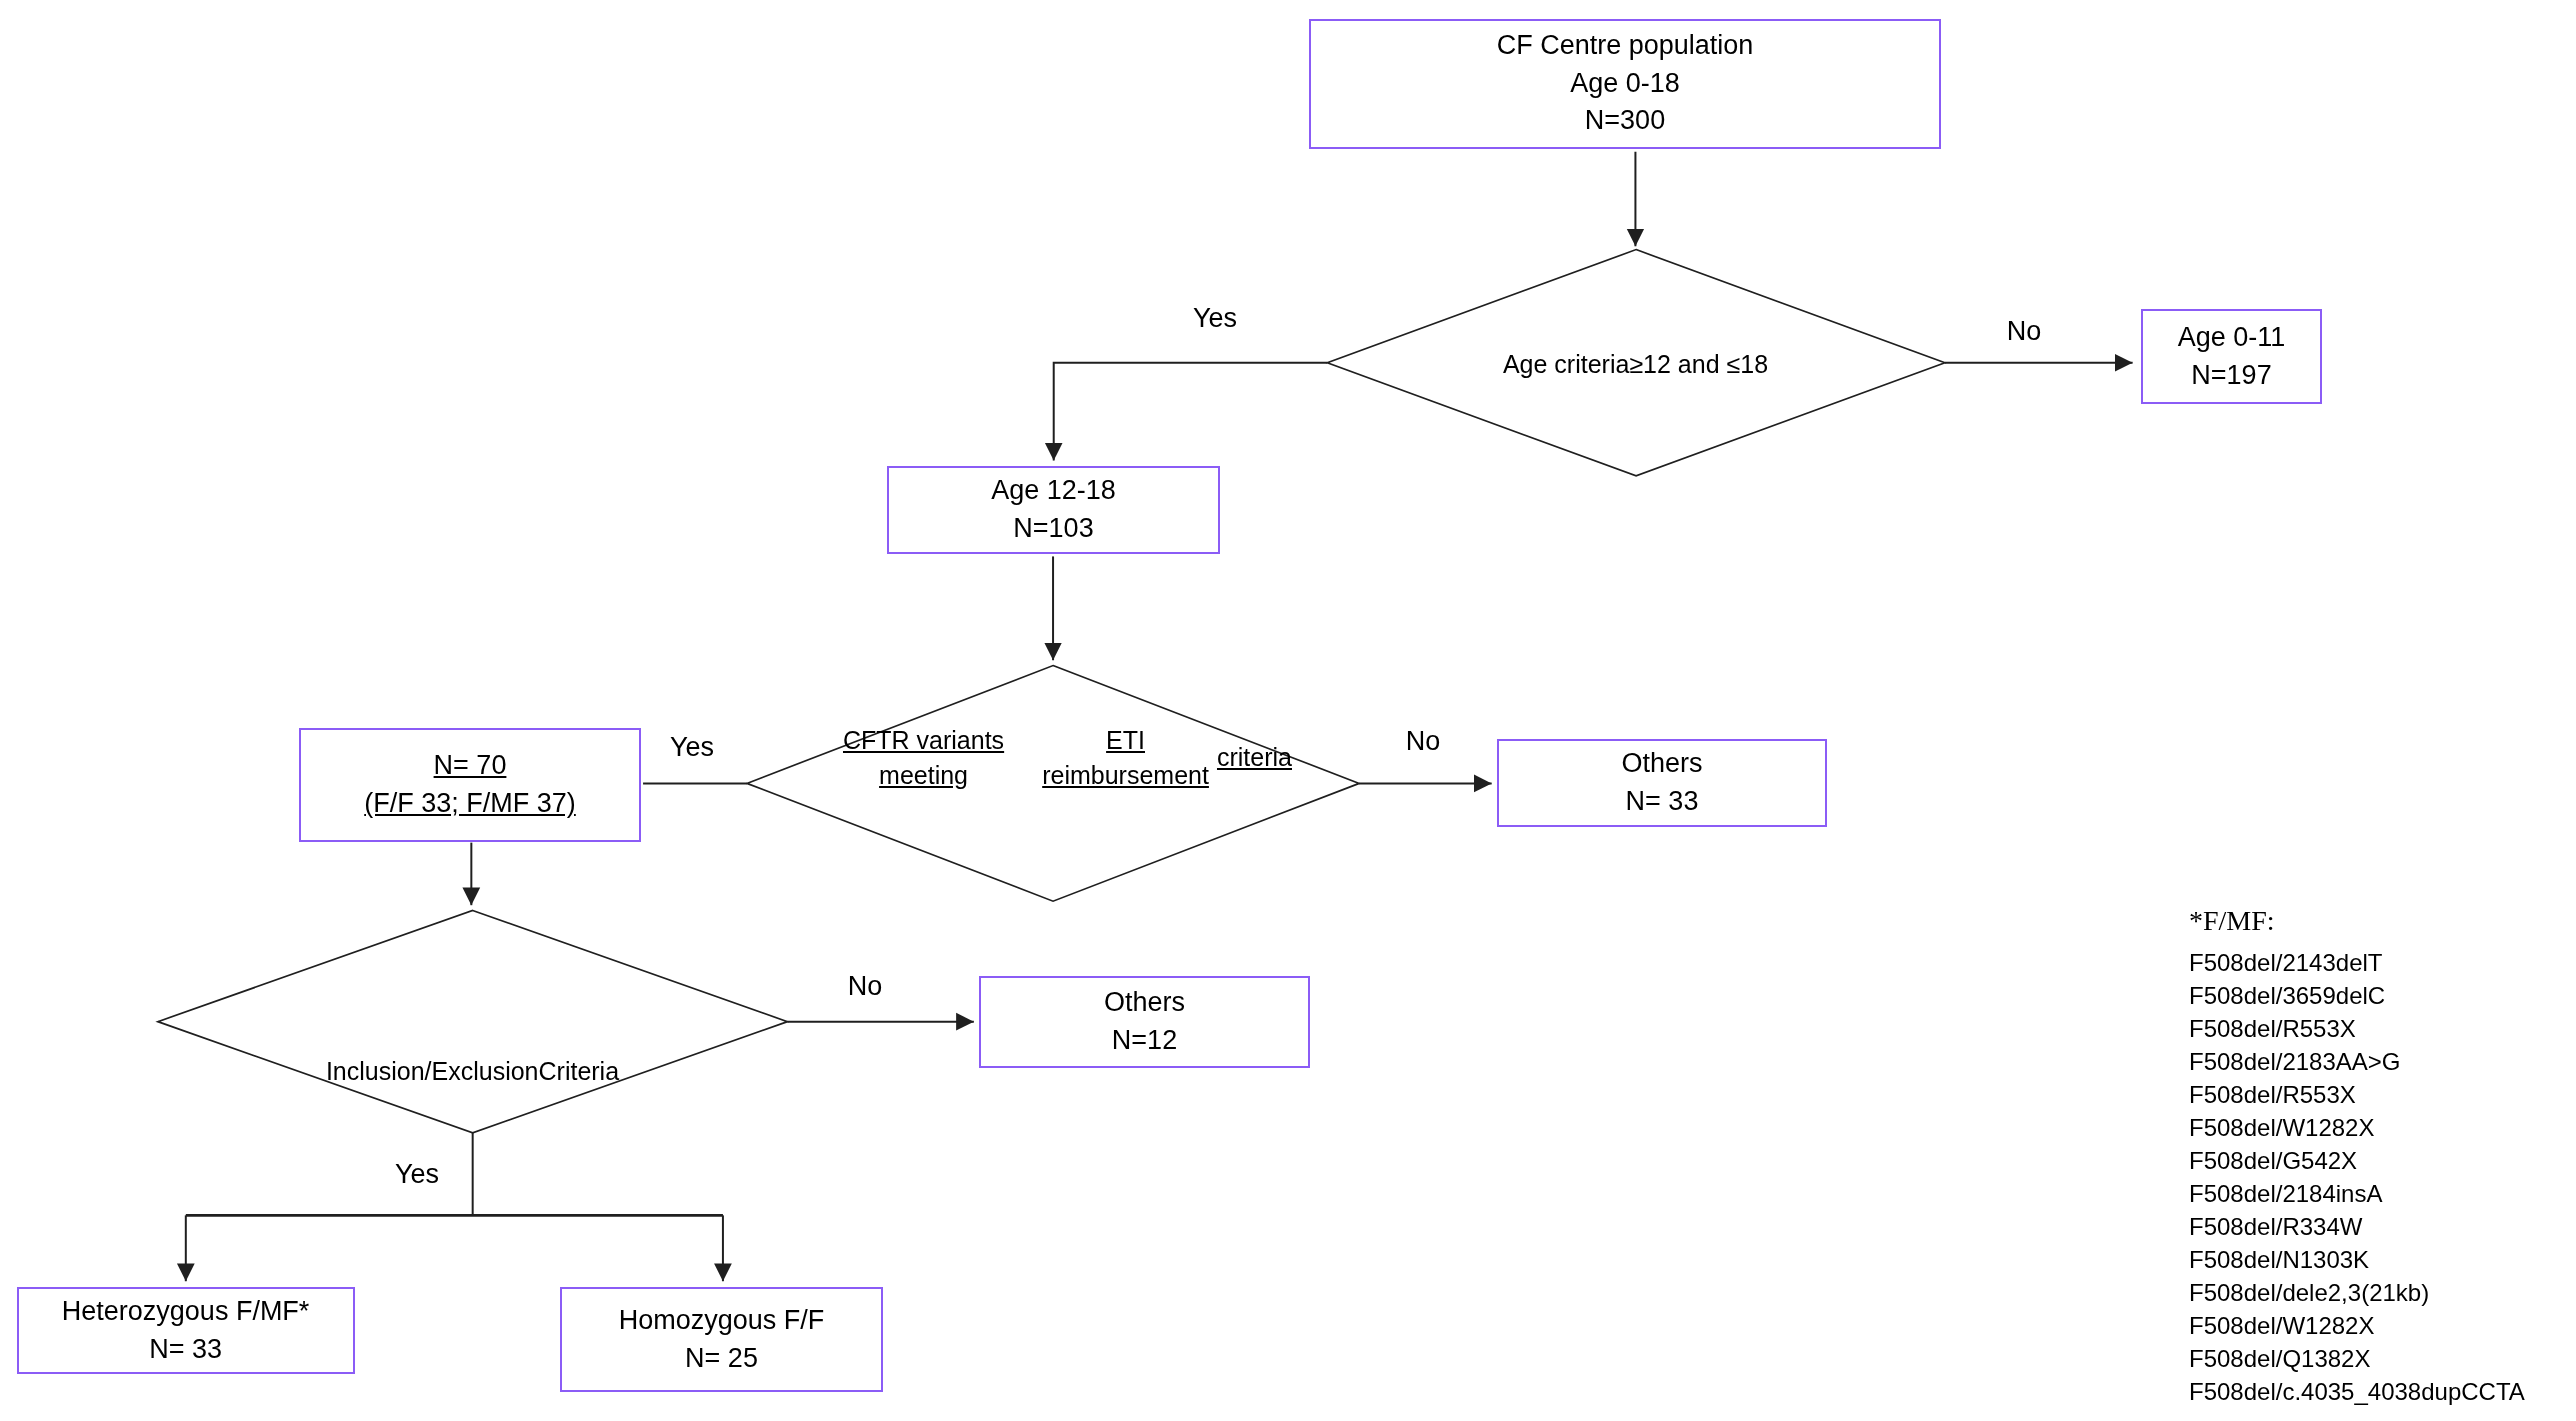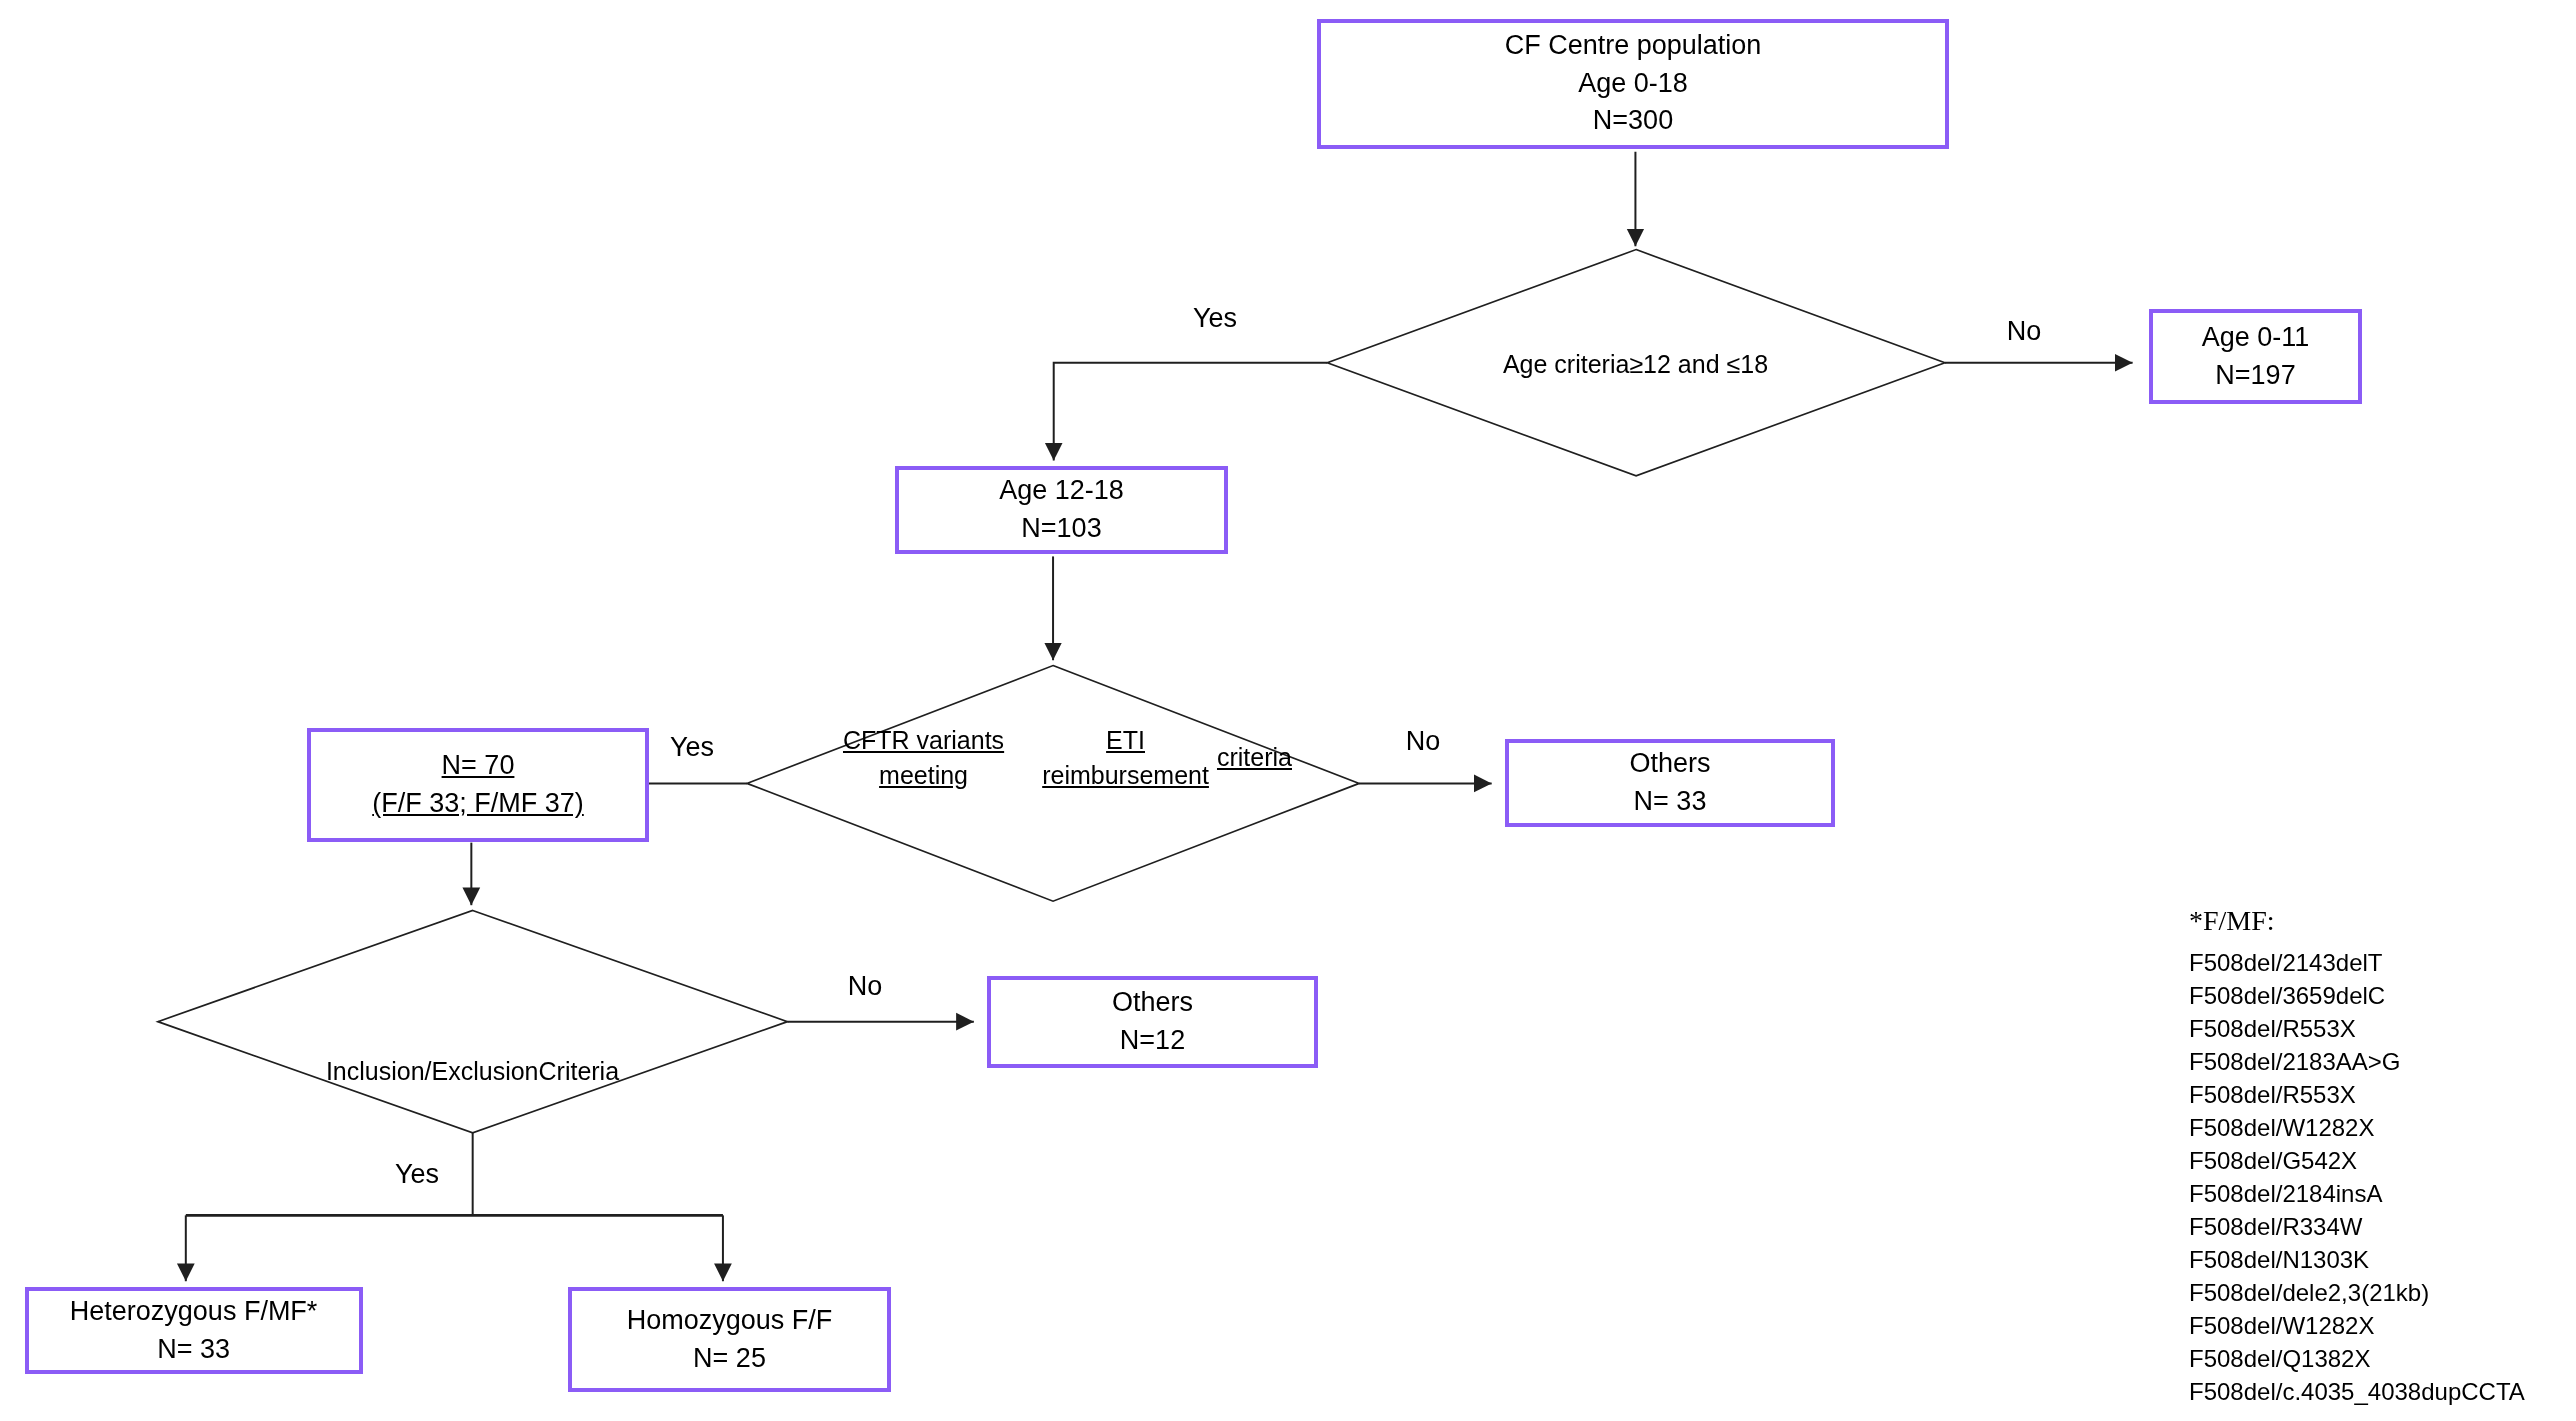--- a/index.html
+++ b/index.html
@@ -17,31 +17,30 @@
     overflow: hidden;
   }
   #wires {
     position: absolute;
     left: 0; top: 0;
     width: 2576px;
     height: 1421px;
   }
   .node {
     position: absolute;
-    border: 4px solid #8b5cf6;
+    border: 2px solid #8b5cf6;
     background: #ffffff;
     display: flex;
     flex-direction: column;
     align-items: center;
     justify-content: center;
     text-align: center;
     font-size: 27px;
     line-height: 1.4;
     box-sizing: border-box;
-    margin-left: 8px;
   }
   .dtext {
     position: absolute;
     display: flex;
     flex-direction: row;
     align-items: center;
     justify-content: center;
     text-align: center;
     font-size: 25px;
     line-height: 1.42;
@@ -105,21 +104,21 @@
     <polygon points="1582,1000 2042,1177 1582,1354 1122,1177" fill="#ffffff" stroke="#1f1f1f" stroke-width="2.5"></polygon>
     <polygon points="710,1368 1183,1535 710,1702 237,1535" fill="#ffffff" stroke="#1f1f1f" stroke-width="2.5"></polygon>
   </svg>
 
   <div class="node" style="left:1309px; top:18.6px; width:632px; height:130px;">
     <div>CF Centre population</div>
     <div>Age 0-18</div>
     <div>N=300</div>
   </div>
 
-  <div class="node" style="left:2141px; top:309px; width:213px; height:95px;">
+  <div class="node" style="left:2141px; top:309px; width:181px; height:95px;">
     <div>Age 0-11</div>
     <div>N=197</div>
   </div>
 
   <div class="node" style="left:887px; top:466px; width:333px; height:88px;">
     <div>Age 12-18</div>
     <div>N=103</div>
   </div>
 
   <div class="node" style="left:299px; top:728px; width:342px; height:114px;text-decoration:underline;">

